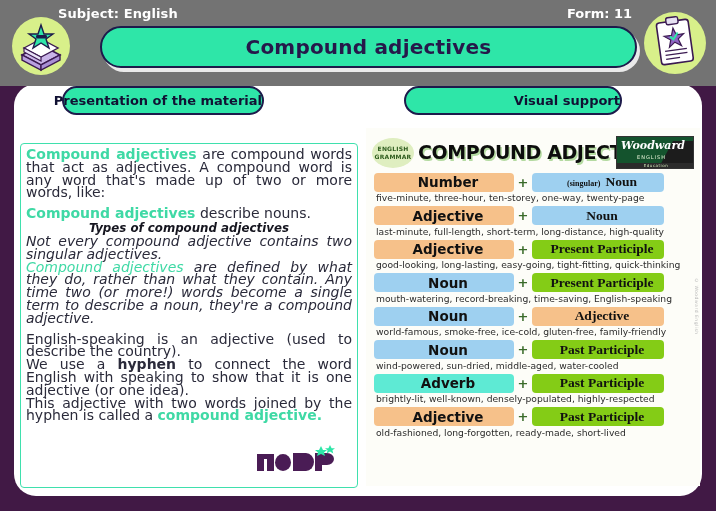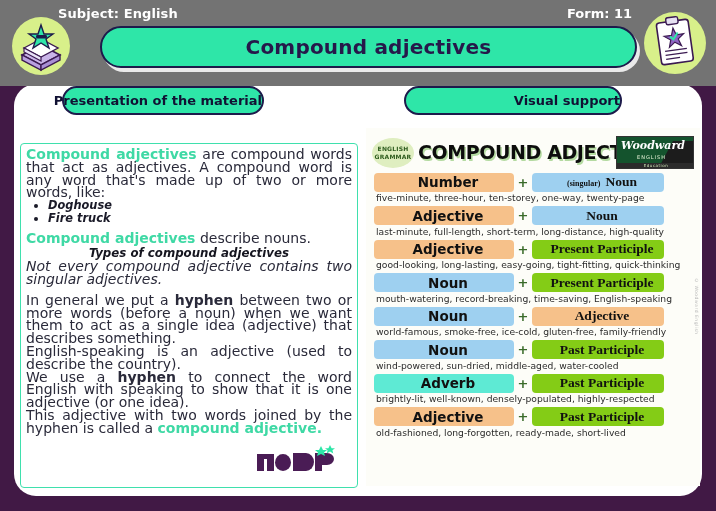--- a/index.html
+++ b/index.html
@@ -386,37 +386,33 @@
   <span>Visual support</span>
 </div>
 
 <div class="left-panel">
 
 
   <div class="text-box">
 
     <p><span class="accent">Compound adjectives</span><span> are compound words that act as adjectives. A compound word is any word that's made up of two or more words, like:</span></p>
 
-    <ul class="bullets">
-      <li>Doghouse</li>
-      <li>Fire truck</li>
-    </ul>
 
     <div class="spacer"></div>
 
     <p><span class="accent">Compound adjectives</span><span> describe nouns.</span></p>
 
     <span class="subhead">Types of compound adjectives</span>
 
     <p class="italic">Not every compound adjective contains two singular adjectives.</p>
 
+    <p class="italic"><span class="accent-it">Compound adjectives</span><span> are defined by what they do, rather than what they contain. Any time two (or more!) words become a single term to describe a noun, they're a compound adjective.</span></p>
 
     <div class="spacer"></div>
 
-    <p><span>In general we put a </span><span class="bold">hyphen</span><span> between two or more words (before a noun) when we want them to act as a single idea (adjective) that describes something.</span></p>
 
 
     <p>English-speaking is an adjective (used to describe the country).</p>
 
     <p><span>We use a </span><span class="bold">hyphen</span><span> to connect the word English with speaking to show that it is one adjective (or one idea).</span></p>
 
     <p><span>This adjective with two words joined by the hyphen is called a </span><span class="accent">compound adjective.</span></p>
 
     <div class="mobip">
       <svg width="92" height="30" viewBox="0 0 92 30">

